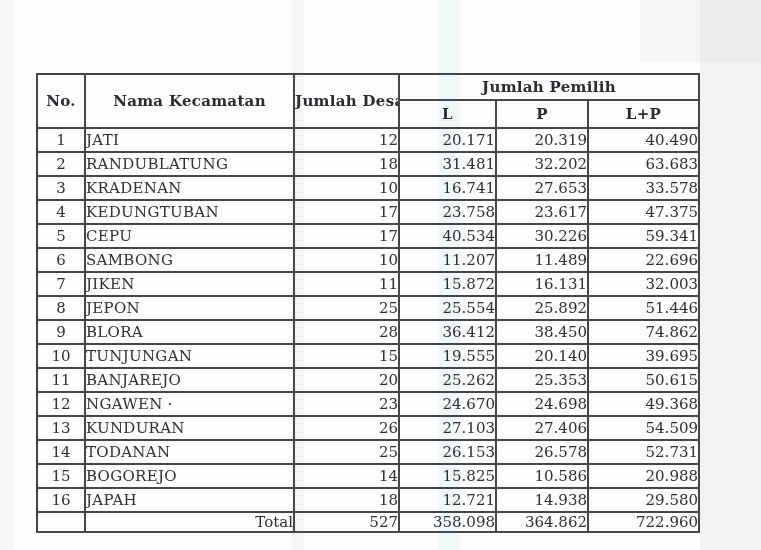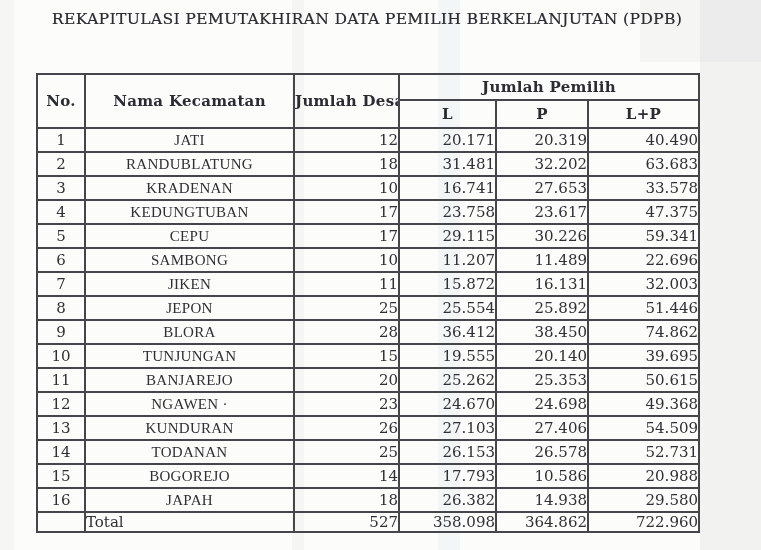--- a/index.html
+++ b/index.html
@@ -75,35 +75,34 @@
     color: #2b2b33;
     letter-spacing: 0.3px;
   }
   thead tr.h1 { height: 26px; }
   thead tr.h2 { height: 28px; }
   tbody tr    { height: 24px; }
 
   th.wrap { white-space: pre-line; line-height: 1.25; }
 
   td.c-no   { text-align: center; }
-  td.c-name { text-align: center; padding-left: 9px; letter-spacing: 0.3px; font-family: Liberation Serif, serif; }
+  td.c-name { text-align: left; padding-left: 9px; letter-spacing: 0.3px; }
   td.c-num  { text-align: right; padding-right: 9px; }
-  td.c-total-label { text-align: left; }
+  td.c-total-label { text-align: right; }
 </style>
 </head>
 <body>
 
 <div class="scan-band band-left"></div>
 <div class="scan-band band-mid"></div>
 <div class="scan-band band-blue"></div>
 <div class="scan-band band-right"></div>
 <div class="corner-grey"></div>
 
 <div class="title-block">
-  <div>REKAPITULASI PEMUTAKHIRAN DATA PEMILIH BERKELANJUTAN (PDPB)</div>
 </div>
 
 <table class="recap">
   <colgroup>
     <col class="c1">
       <col class="c2">
       <col class="c3">
       <col class="c4">
       <col class="c5">
       <col class="c6">
@@ -156,21 +155,21 @@
     <td class="c-num">17</td>
     <td class="c-num">23.758</td>
     <td class="c-num">23.617</td>
     <td class="c-num">47.375</td>
   </tr>
 
   <tr>
     <td class="c-no">5</td>
     <td class="c-name">CEPU</td>
     <td class="c-num">17</td>
-    <td class="c-num">29.115</td>
+    <td class="c-num">40.534</td>
     <td class="c-num">30.226</td>
     <td class="c-num">59.341</td>
   </tr>
 
   <tr>
     <td class="c-no">6</td>
     <td class="c-name">SAMBONG</td>
     <td class="c-num">10</td>
     <td class="c-num">11.207</td>
     <td class="c-num">11.489</td>
@@ -246,30 +245,30 @@
     <td class="c-num">25</td>
     <td class="c-num">26.153</td>
     <td class="c-num">26.578</td>
     <td class="c-num">52.731</td>
   </tr>
 
   <tr>
     <td class="c-no">15</td>
     <td class="c-name">BOGOREJO</td>
     <td class="c-num">14</td>
-    <td class="c-num">17.793</td>
+    <td class="c-num">15.825</td>
     <td class="c-num">10.586</td>
     <td class="c-num">20.988</td>
   </tr>
 
   <tr>
     <td class="c-no">16</td>
     <td class="c-name">JAPAH</td>
     <td class="c-num">18</td>
-    <td class="c-num">26.382</td>
+    <td class="c-num">12.721</td>
     <td class="c-num">14.938</td>
     <td class="c-num">29.580</td>
   </tr>
 </tbody>
   <tfoot>
     <tr>
       <td class="c-no"></td>
       <td class="c-total-label">Total</td>
       <td class="c-num">527</td>
       <td class="c-num">358.098</td>

